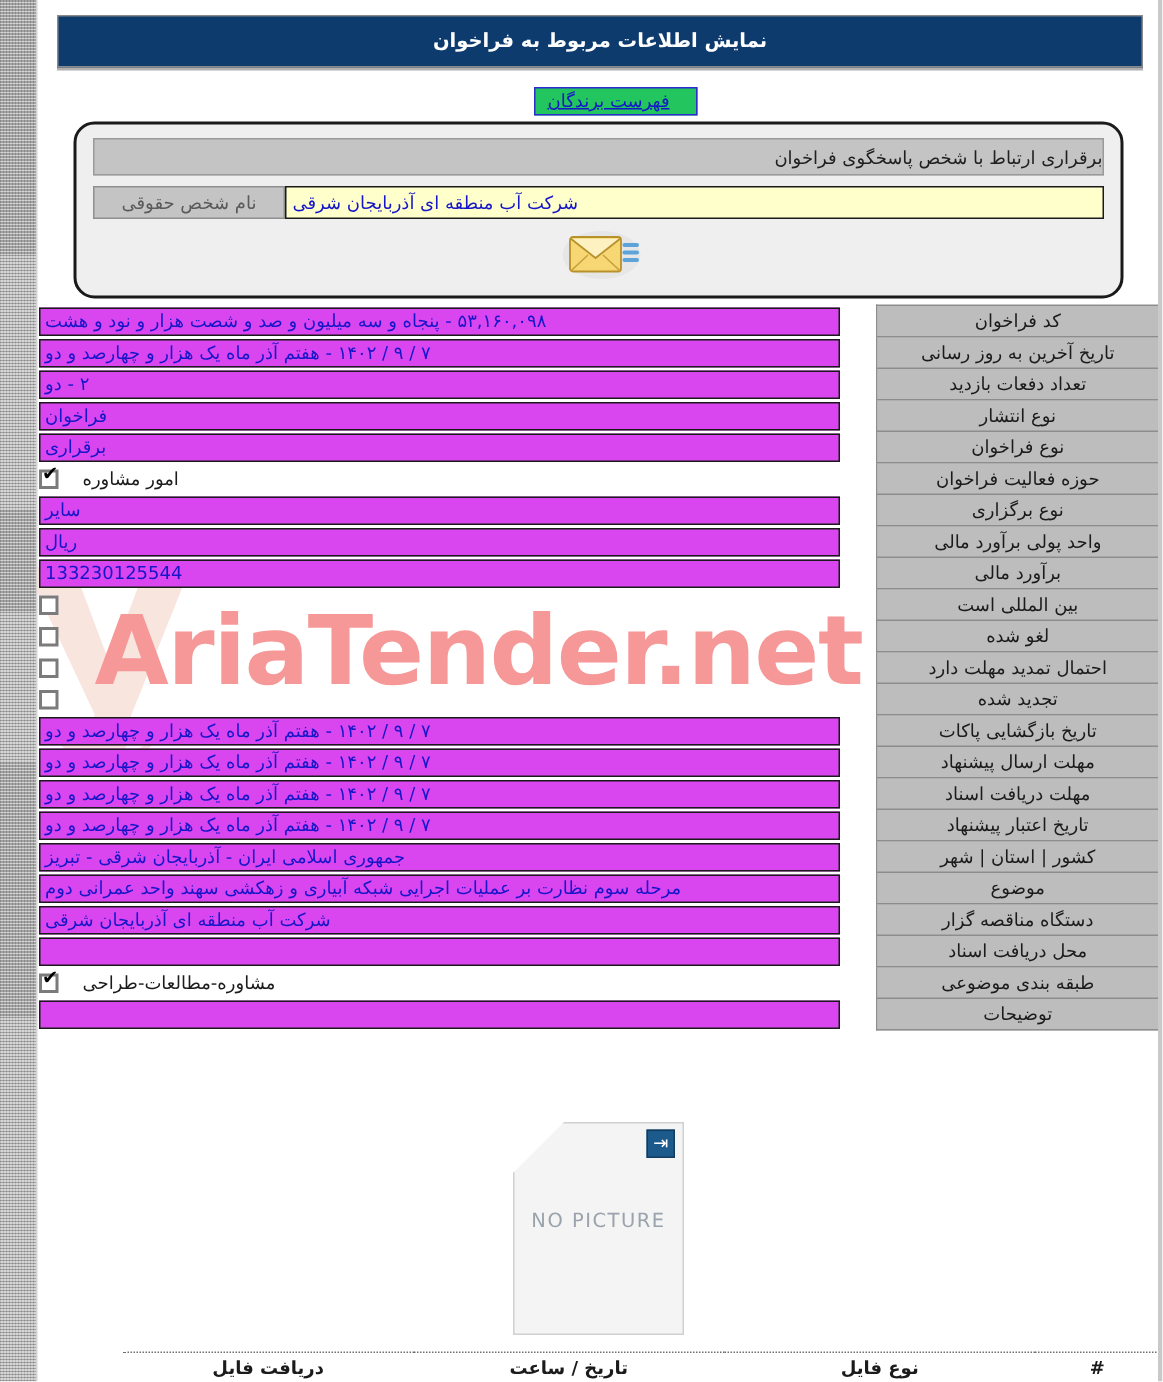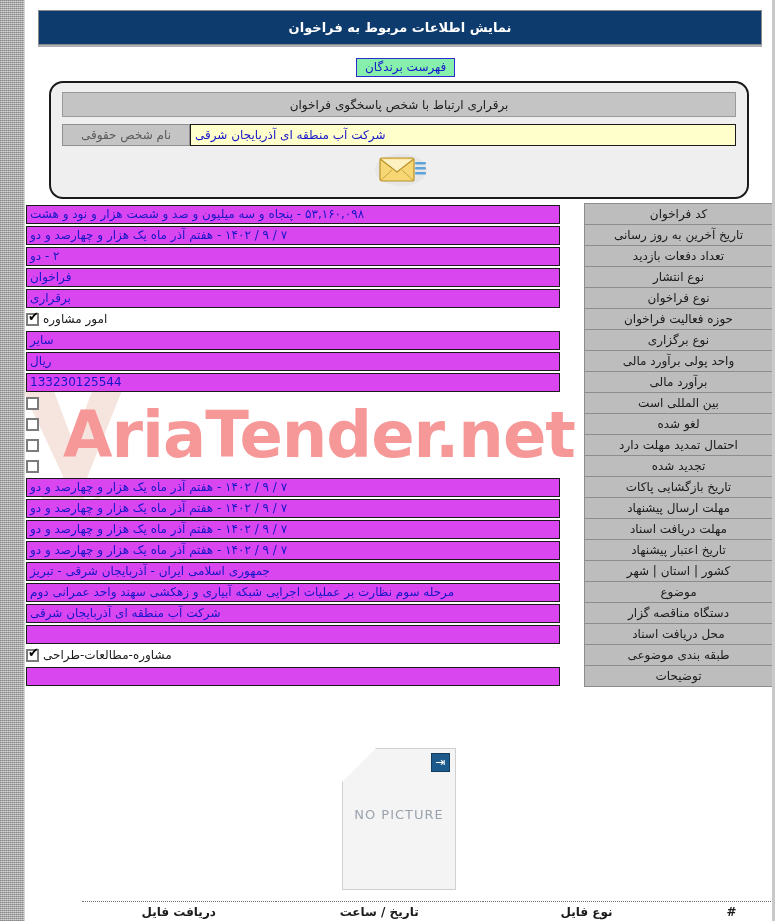--- a/index.html
+++ b/index.html
@@ -93,25 +93,26 @@
     text-align: center;
     z-index: 3;
     font-weight: bold;
   }
 
   
   #winners-tab {
     position: absolute;
     top: 58px;
     left: 331px;
-    padding: 1px 8px 2px 8px;
+    padding: 1px 18px 2px 8px;
     border: 1px solid #2b2bd0;
-    background: #86efac;
+    background: #22c55e;
     color: #1616c9;
     font-size: 12px;
+    text-decoration: underline;
     cursor: pointer;
     z-index: 3;
   }
 
   
   #contact-panel {
     position: absolute;
     top: 81px;
     left: 24px;
     width: 700px;
@@ -125,21 +126,21 @@
   #contact-header {
     position: absolute;
     top: 9px;
     left: 11px;
     width: 674px;
     height: 25px;
     background: #c4c4c4;
     border: 1px solid #9a9a9a;
     font-size: 12px;
     color: #202020;
-    text-align: center;
+    text-align: right;
     line-height: 25px;
     box-sizing: border-box;
   }
   #contact-row {
     position: absolute;
     top: 41px;
     left: 11px;
     width: 674px;
     height: 22px;
     display: flex;
@@ -222,21 +223,21 @@
     text-align: left;
   }
   .vbox.empty { color: transparent; }
 
   
   .chk-cell {
     display: flex;
     flex-direction: row-reverse;
     align-items: center;
     justify-content: flex-start;
-    gap: 4px;
+    gap: 16px;
     padding-right: 12px;
     height: 20px;
   }
   .chk {
     width: 13px;
     height: 13px;
     border: 2px solid #7b7b7b;
     background: #ffffff;
     display: inline-block;
     position: relative;

